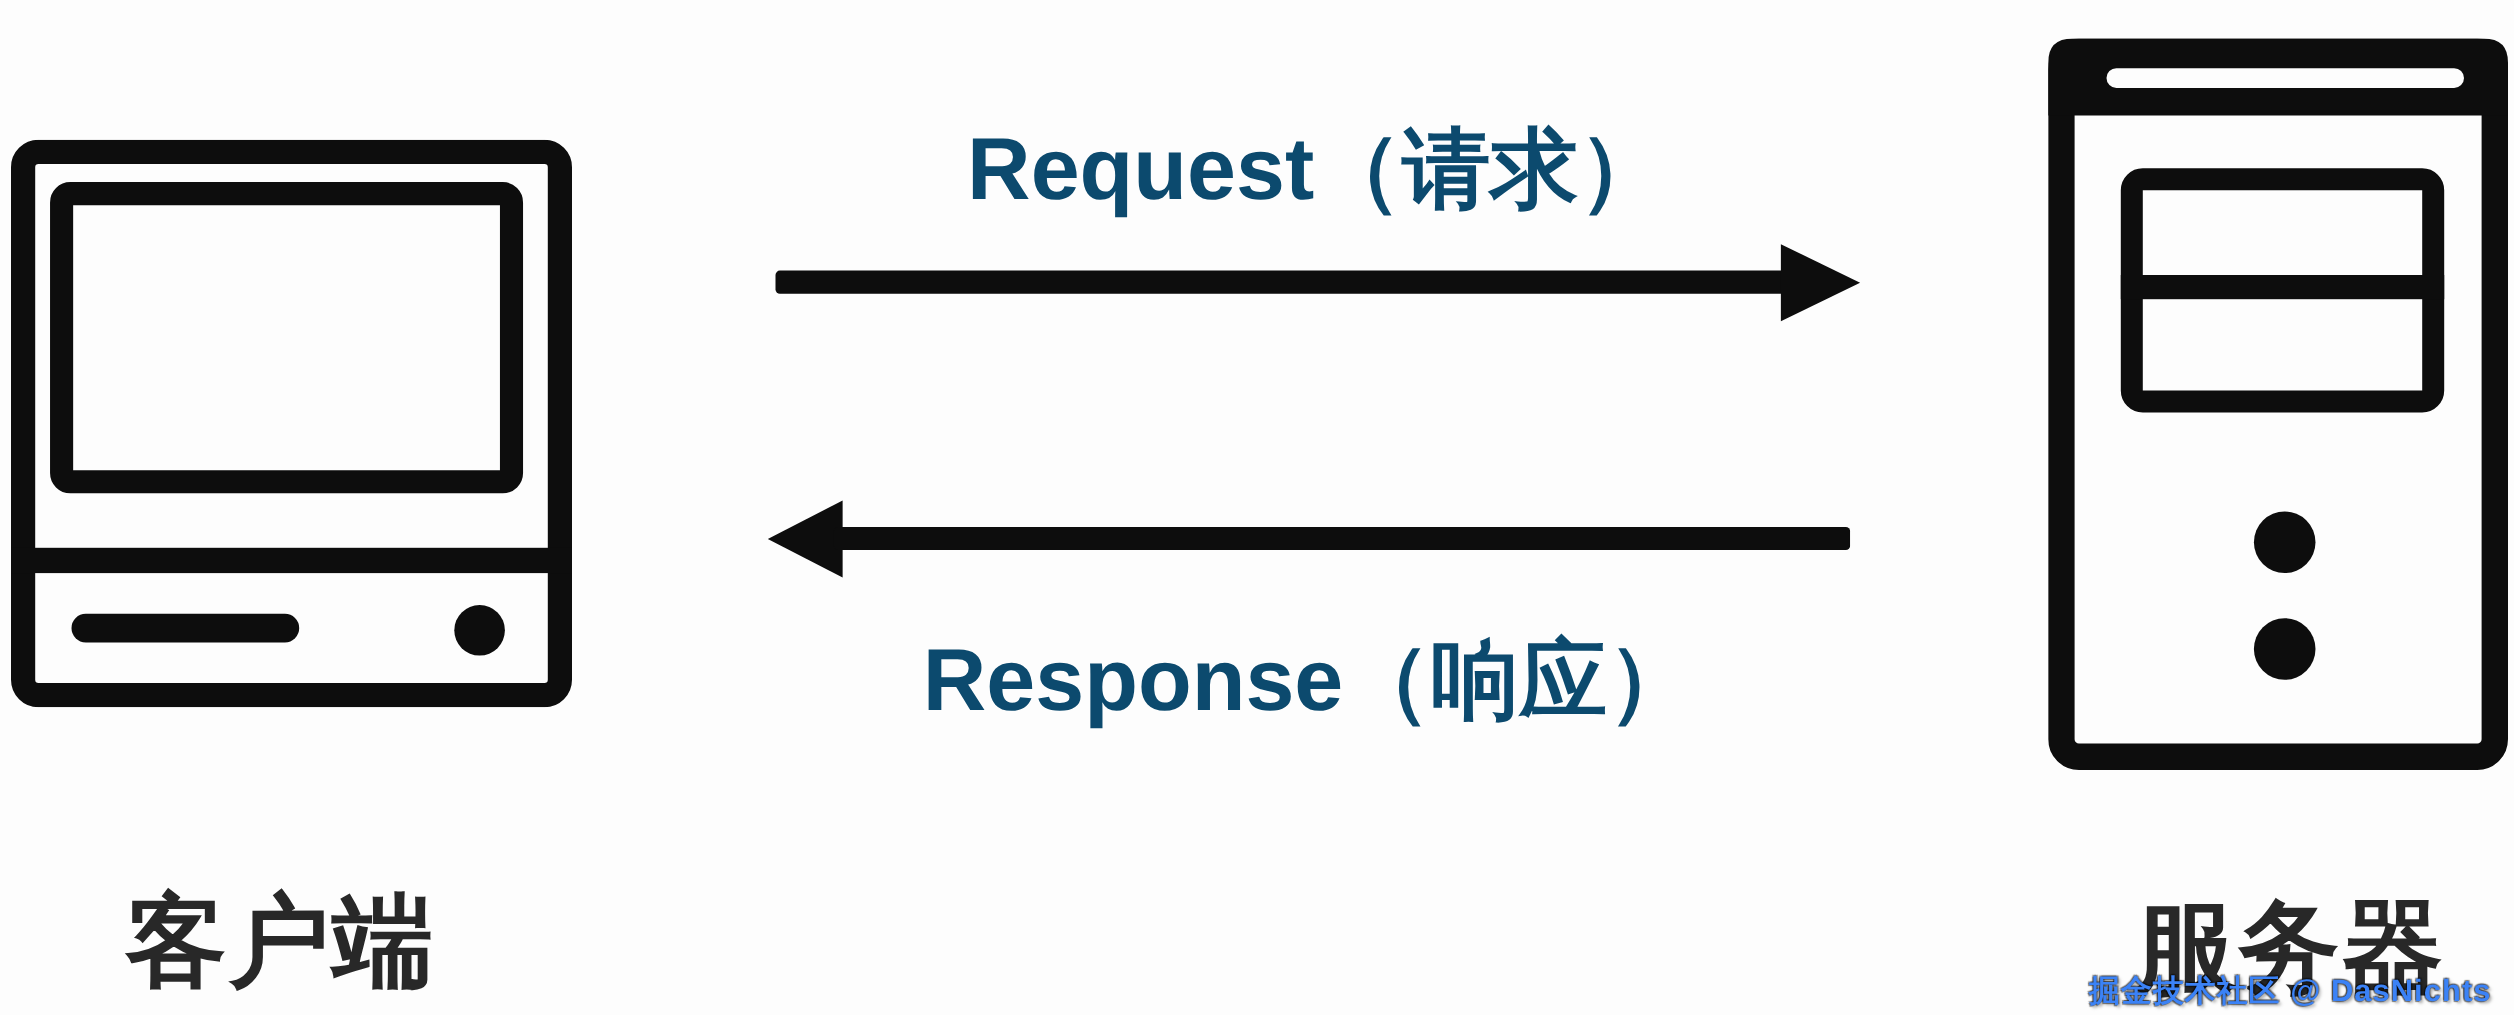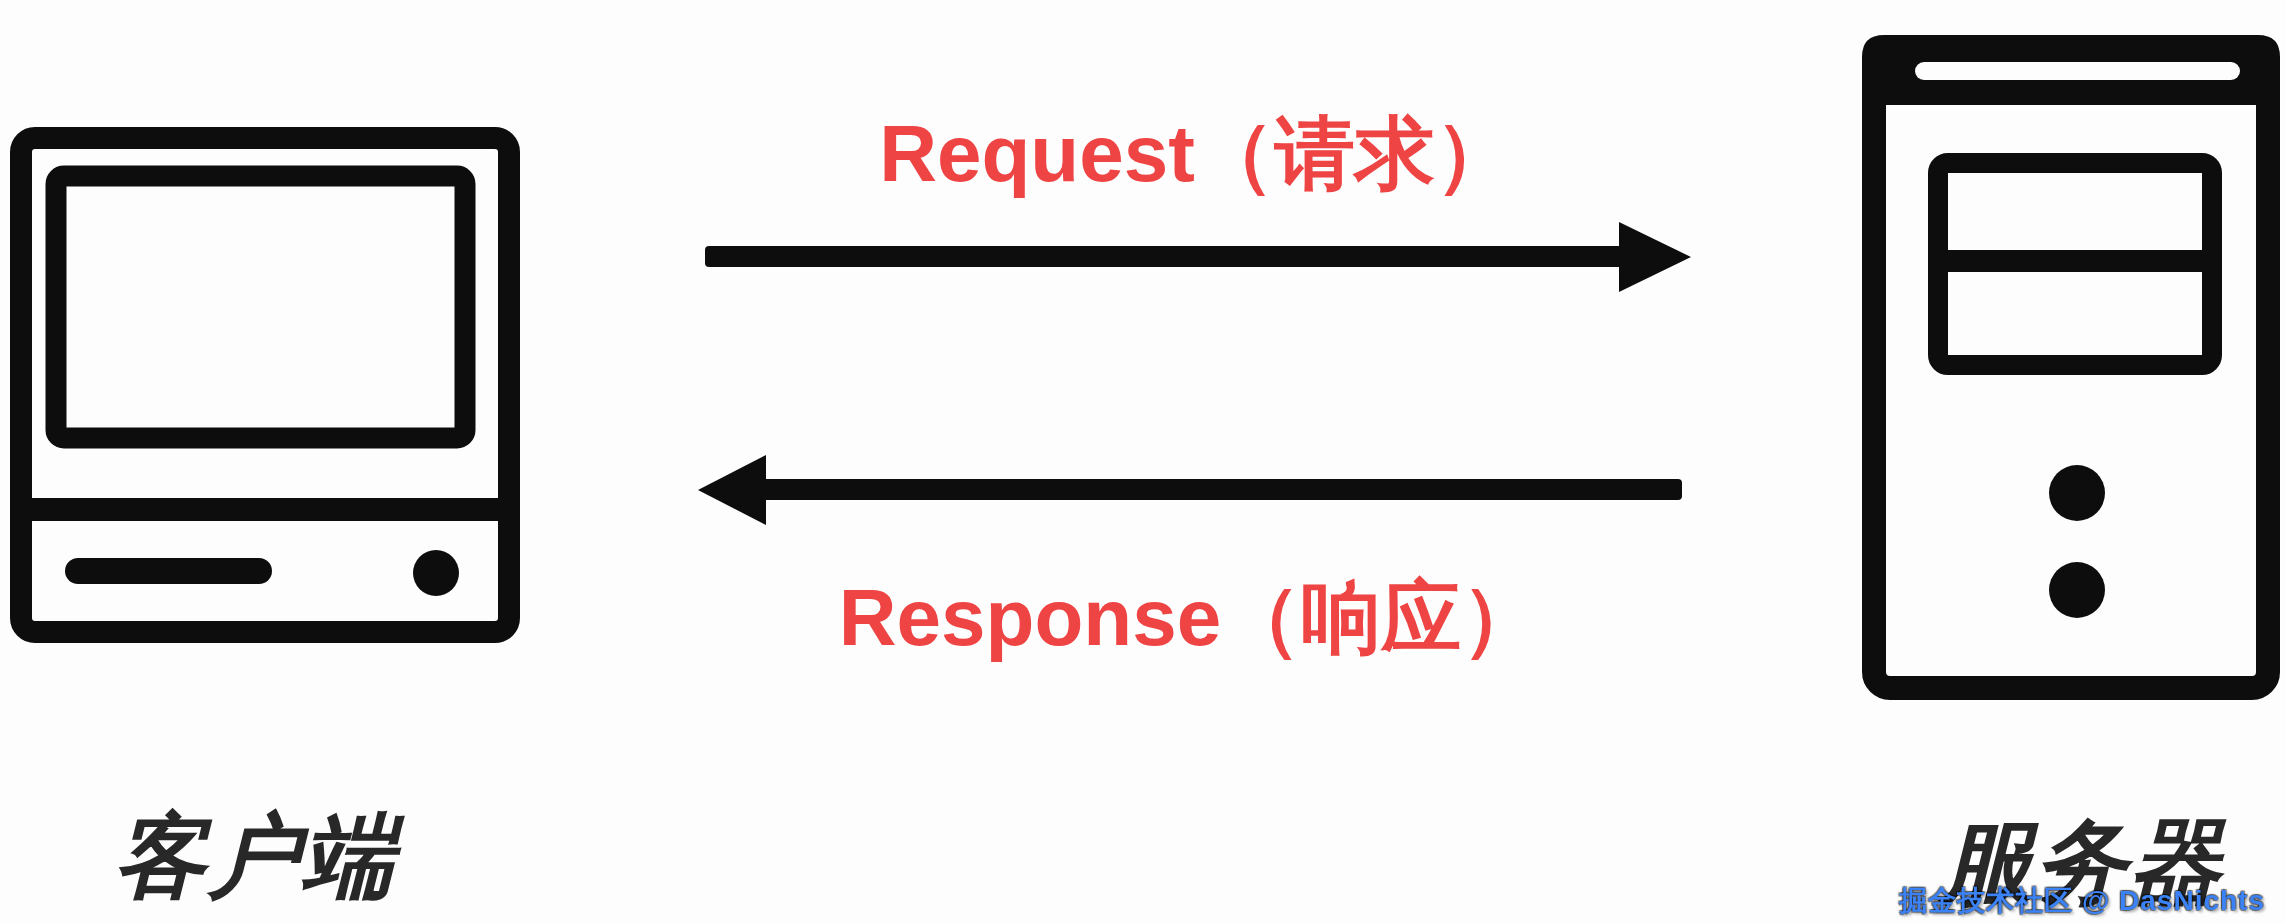--- a/index.html
+++ b/index.html
@@ -26,40 +26,39 @@
   svg .stroke24 { fill: #fdfdfd; stroke: #0d0d0d; stroke-width: 24px; }
   svg .stroke21 { fill: #fdfdfd; stroke: #0d0d0d; stroke-width: 21px; }
   svg .stroke20 { fill: #fdfdfd; stroke: #0d0d0d; stroke-width: 20px; }
 
   
   .request-arrow  { left: 703px; top: 220px; width: 988px; height: 74px; }
   .response-arrow { left: 698px; top: 453px; width: 984px; height: 74px; }
 
   
   .edge-label {
-    color: #ef4444;
+    color: #0c4a6e;
     font-size: 80px;
     font-weight: 600;
     line-height: 1.25;
     text-align: center;
     white-space: nowrap;
   }
   .request-label  { left: 703px; top: 104px; width: 988px; }
   .response-label { left: 698px; top: 549px; width: 984px; margin-top: 19px; }
 
   
   .node-label {
     color: #282828;
     font-size: 92px;
     font-weight: 600;
     line-height: 1.1;
     text-align: center;
     letter-spacing: 2px;
     white-space: nowrap;
-    font-style: italic;
   }
   .client-label { left: 50px;   top: 806px; width: 410px; }
   .server-label { left: 1877px; top: 812px; width: 410px; }
 
   
   .watermark {
     right: 20px;
     top: 882px;
     font-size: 28px;
     font-weight: 700;

